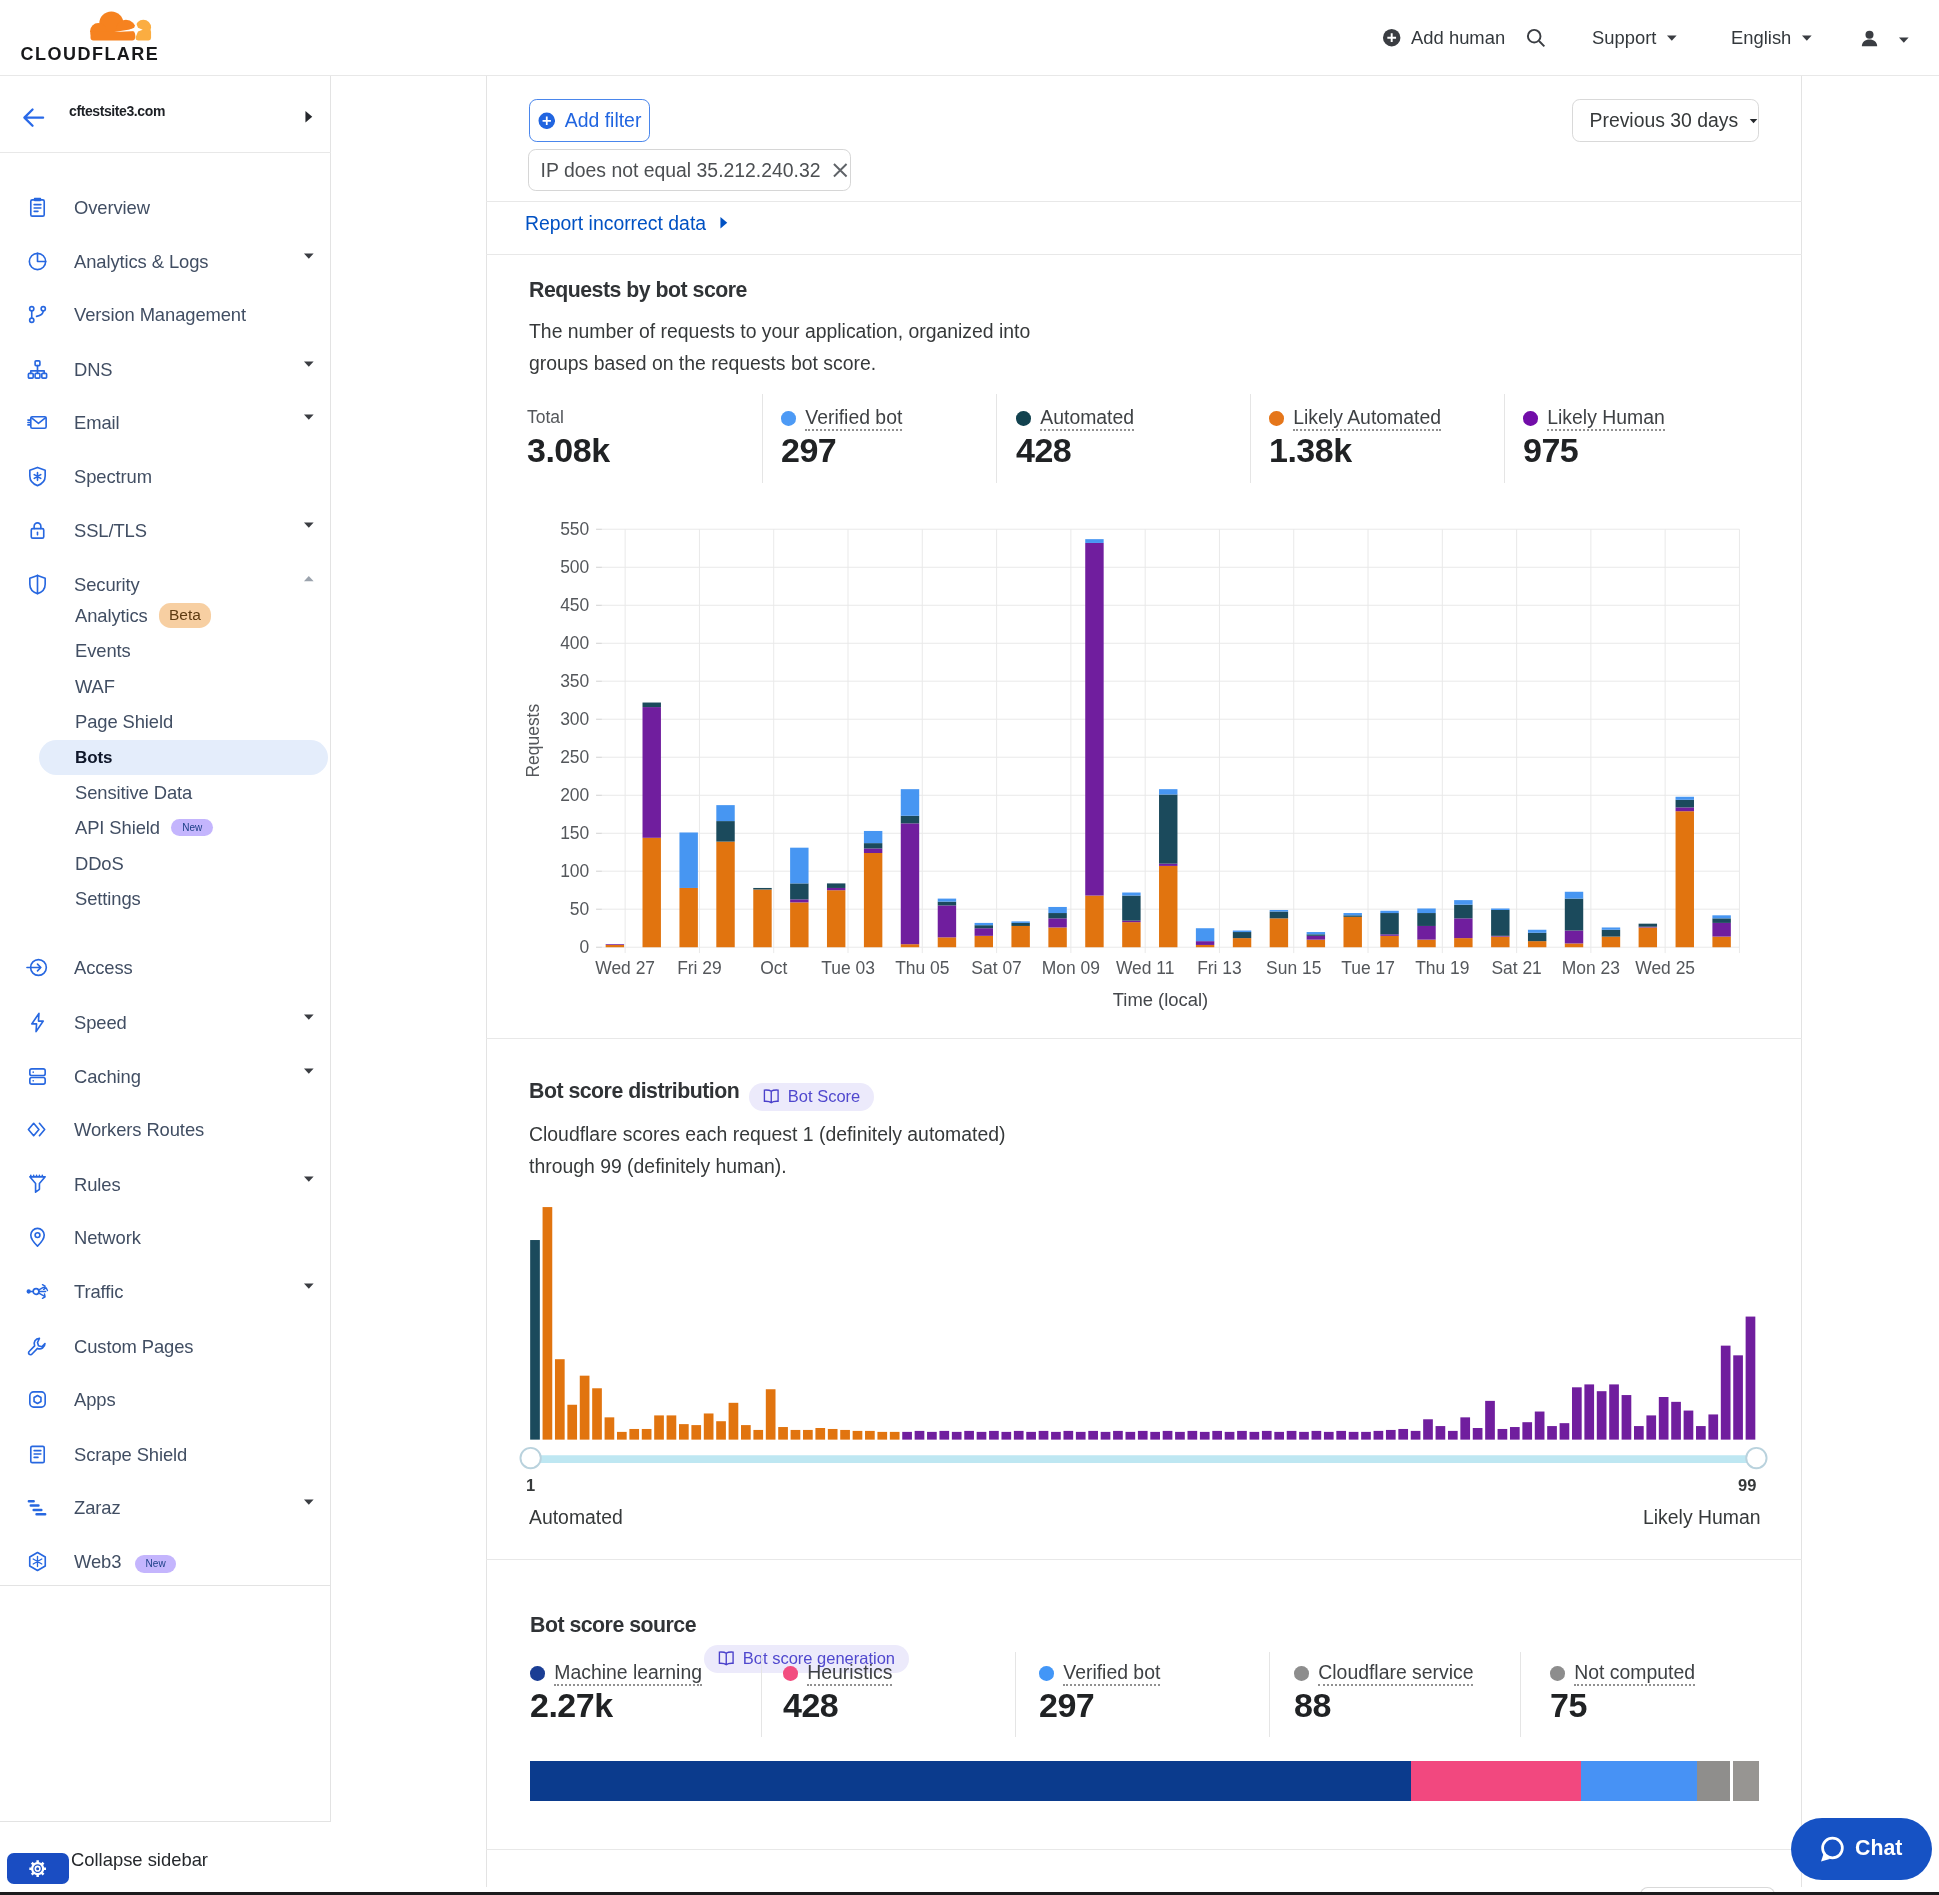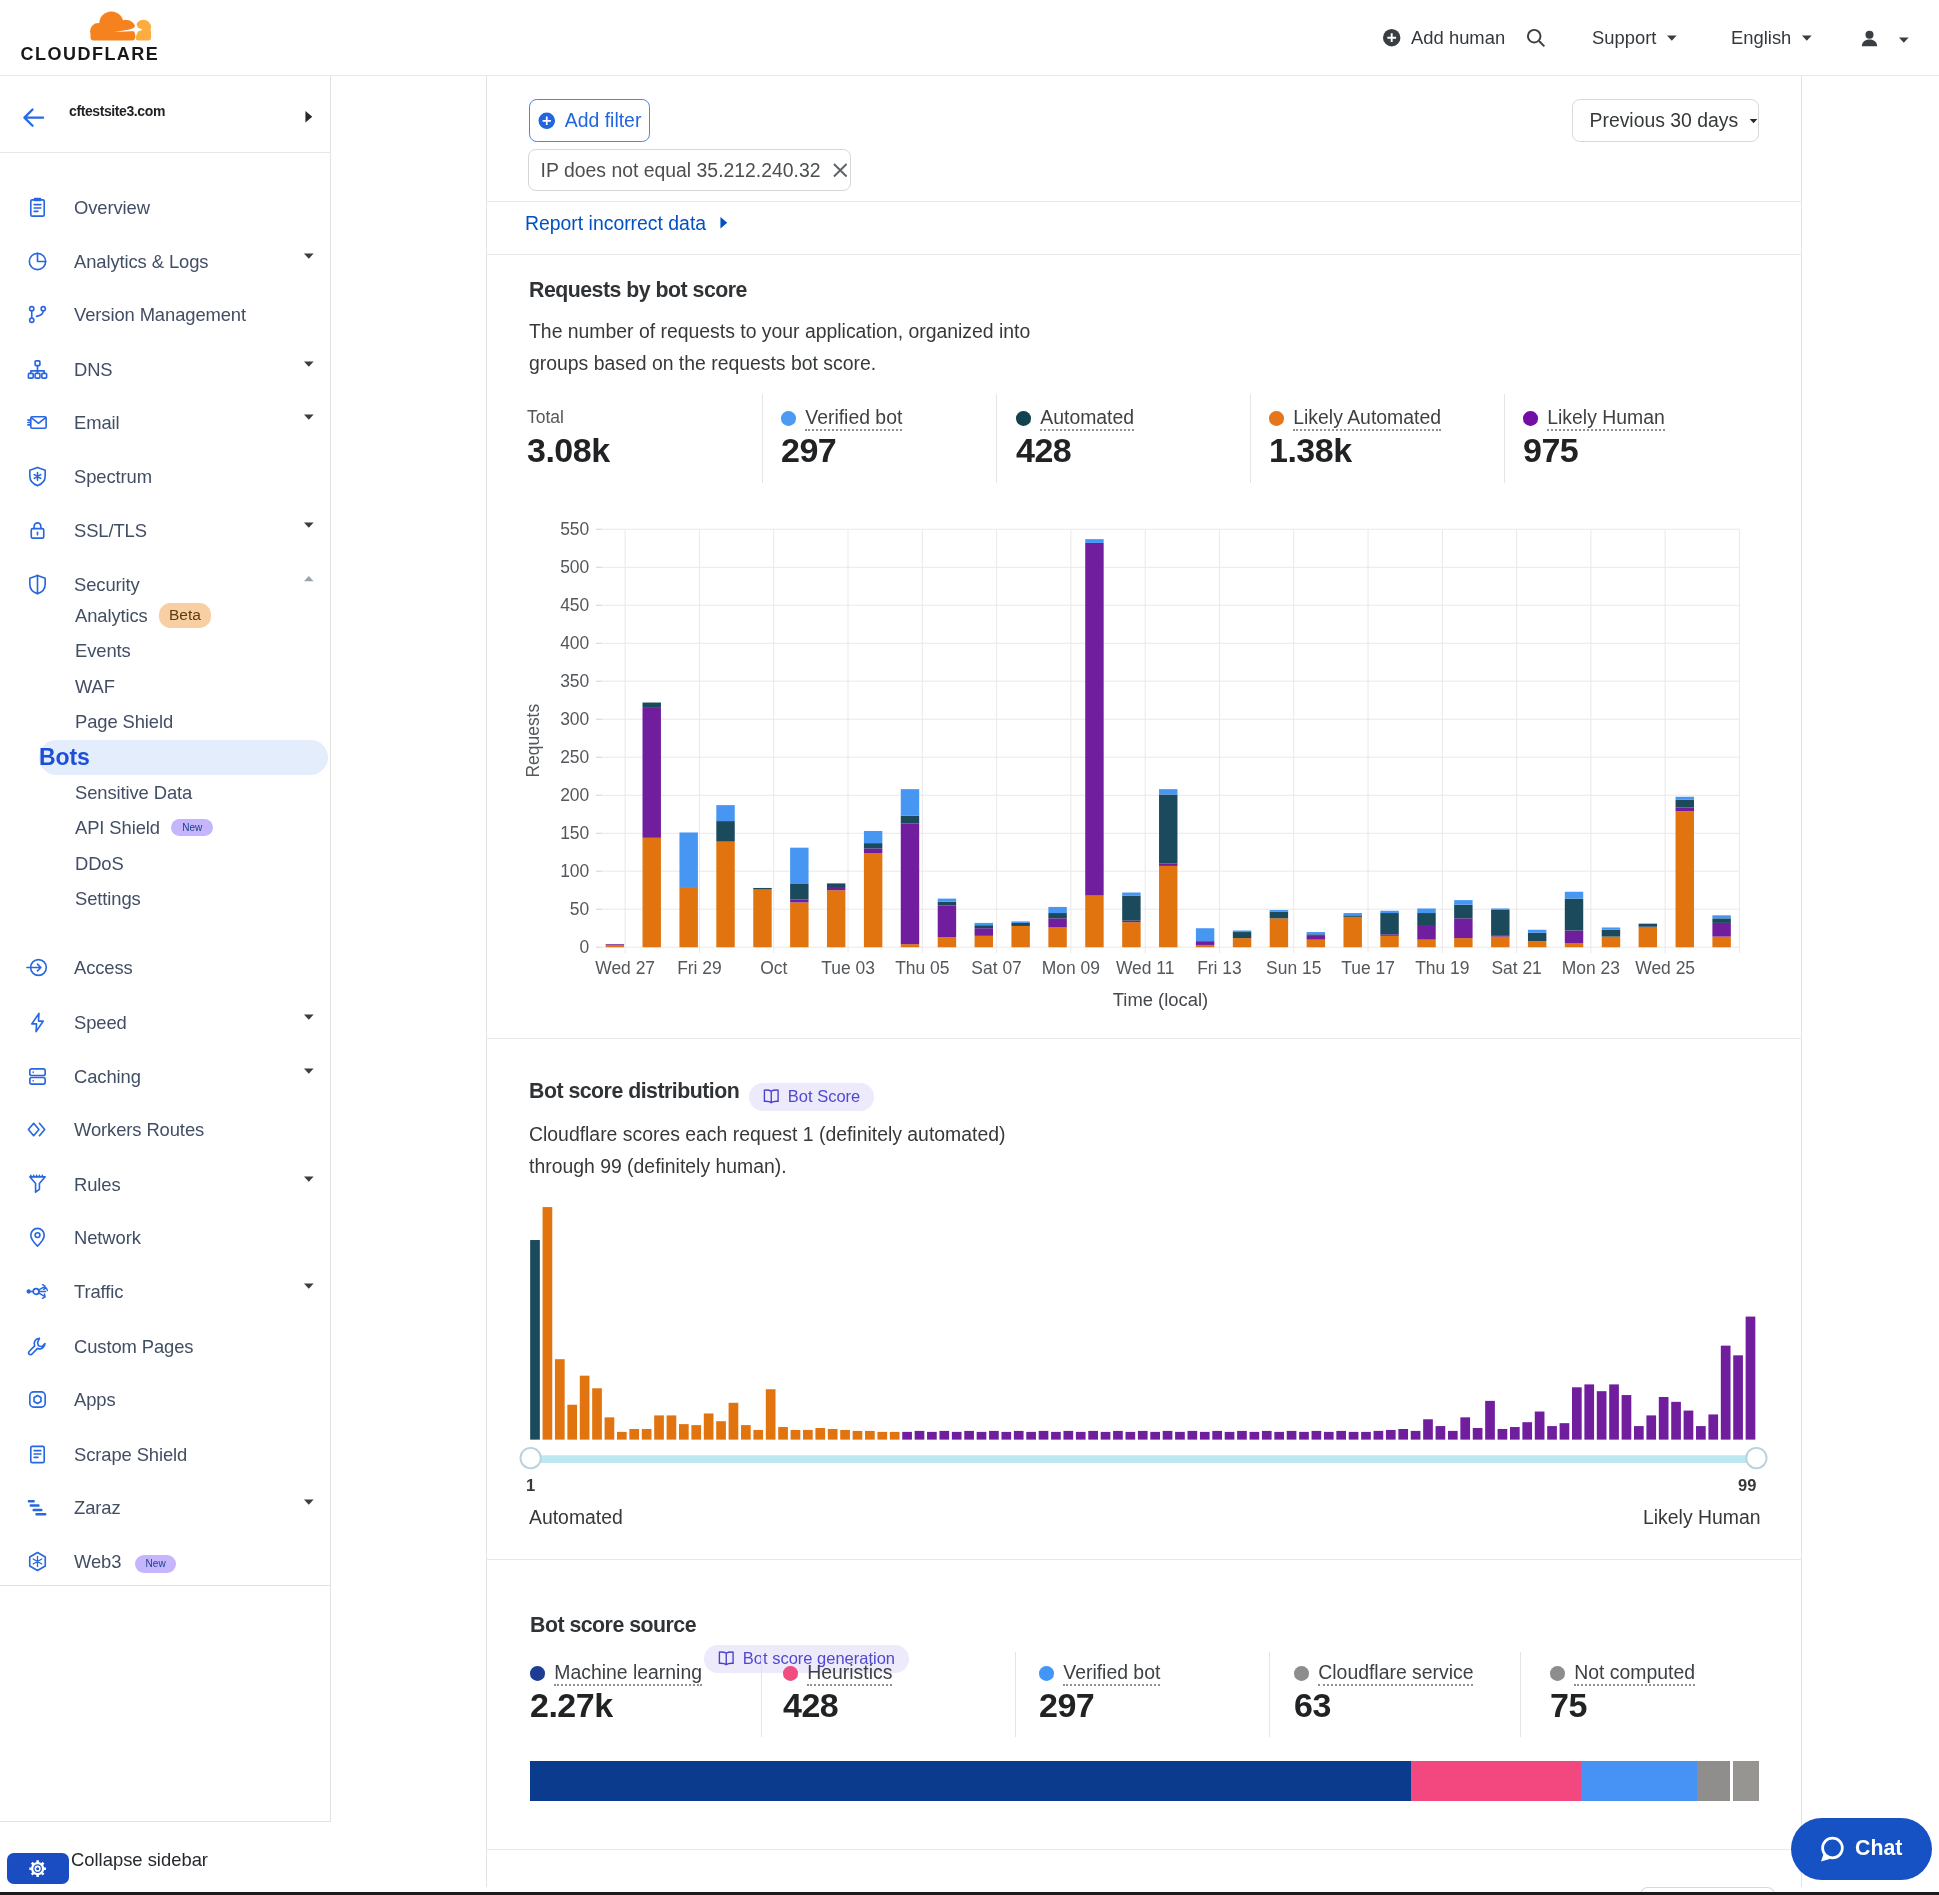--- a/index.html
+++ b/index.html
@@ -10,21 +10,21 @@
 
 .sidebar { position:absolute; left:0; top:76px; width:331px; height:1819px; background:#fff; border-right:1px solid #e3e3e3; }
 .siterow { position:absolute; left:0; top:0; width:331px; height:77px; border-bottom:1px solid #e8e8e8; }
 .nitem { position:absolute; left:26px; width:291px; height:52px; display:flex; align-items:flex-end; font-size:18.4px; color:#414e63; }
 .nitem svg { flex:0 0 23px; }
 .nlabel { margin-left:25px; letter-spacing:-0.1px; }
 .ncaret { position:absolute; right:2.9px; top:50%; margin-top:-3.9px; }
 .nsub { position:absolute; left:0; width:331px; height:35px; display:flex; align-items:center; }
 .slabel { margin-left:75px; font-size:18.4px; color:#414e63; letter-spacing:-0.1px; }
 .botspill { display:flex; align-items:center; margin-left:39px; width:289px; height:35px; background:#E4EDFB; border-radius:17.5px; }
-.botspill b { font-size:23px; color:#1d4ed8; letter-spacing:-0.1px; }
+.botspill b { margin-left:36px; font-size:17px; color:#0f172a; letter-spacing:-0.1px; }
 .beta { margin-left:11.6px; background:#F7CFA2; color:#5e3c12; font-size:15.5px; padding:2.9px 9.7px 3.9px; border-radius:11.6px; }
 .newp { background:#c4b5fd; color:#1b3f87; font-size:10px; padding:2.9px 10.7px 3.9px; border-radius:11.6px; margin-left:11.6px; }
 
 .card { position:absolute; left:486px; top:76px; width:1316px; height:1811px; background:#fff; border-left:1px solid #e3e3e3; border-right:1px solid #e3e3e3; }
 .divider { position:absolute; left:486px; width:1316px; height:1px; background:#e8e8e8; }
 .h2 { font-size:21.3px; font-weight:bold; color:#303336; letter-spacing:-0.5px; }
 .desc { font-size:19.4px; color:#36393a; line-height:32px; }
 .dot { display:inline-block; width:14.6px; height:14.6px; border-radius:50%; vertical-align:-1.9px; margin-right:9.7px; }
 .leglabel { font-size:19.4px; color:#3e4144; border-bottom:2.9px dotted #909090; padding-bottom:1px; }
 .legval { font-size:34px; font-weight:600; color:#202224; margin-top:8.7px; line-height:25px; letter-spacing:-0.5px; }
@@ -658,21 +658,21 @@
 <div class="abs h2" style="left:530px;top:1613px">Bot score source</div>
 <div class="abs pill" style="left:704px;top:1645px">
   <svg width="16.5" height="14.6" viewBox="0 0 18 16" fill="none" stroke="#4B41CB" stroke-width="1.5">
       <path d="M9 2.5C7.5 1.3 5 1 1.5 1.2v12.3C5 13.3 7.5 13.7 9 15c1.5-1.3 4-1.7 7.5-1.5V1.2C13 1 10.5 1.3 9 2.5zM9 2.5V15"></path>
     </svg>
   Bot score generation</div>
 
 <div class="abs" style="left:530px;top:1661px"><span class="dot" style="background:#1B3E94"></span><span class="leglabel">Machine learning</span><div class="legval">2.27k</div></div>
 <div class="abs" style="left:783px;top:1661px"><span class="dot" style="background:#F24D80"></span><span class="leglabel">Heuristics</span><div class="legval">428</div></div>
 <div class="abs" style="left:1039px;top:1661px"><span class="dot" style="background:#4296F7"></span><span class="leglabel">Verified bot</span><div class="legval">297</div></div>
-<div class="abs" style="left:1294px;top:1661px"><span class="dot" style="background:#8d8d8d"></span><span class="leglabel">Cloudflare service</span><div class="legval">63</div></div>
+<div class="abs" style="left:1294px;top:1661px"><span class="dot" style="background:#8d8d8d"></span><span class="leglabel">Cloudflare service</span><div class="legval">88</div></div>
 <div class="abs" style="left:1550px;top:1661px"><span class="dot" style="background:#8d8d8d"></span><span class="leglabel">Not computed</span><div class="legval">75</div></div>
 <div class="vsep" style="left:761px;top:1652px;height:85px"></div>
 <div class="vsep" style="left:1015px;top:1652px;height:85px"></div>
 <div class="vsep" style="left:1269px;top:1652px;height:85px"></div>
 <div class="vsep" style="left:1520px;top:1652px;height:85px"></div>
 <div class="abs" style="left:530px;top:1761px;width:1229px;height:40px">
     <div style="position:absolute;left:0px;top:0;width:881px;height:40px;background:#0B3B8D"></div>
     <div style="position:absolute;left:881px;top:0;width:170px;height:40px;background:#F2487F"></div>
     <div style="position:absolute;left:1051px;top:0;width:116px;height:40px;background:#4792F5"></div>
     <div style="position:absolute;left:1167px;top:0;width:33px;height:40px;background:#8F8E8C"></div>

